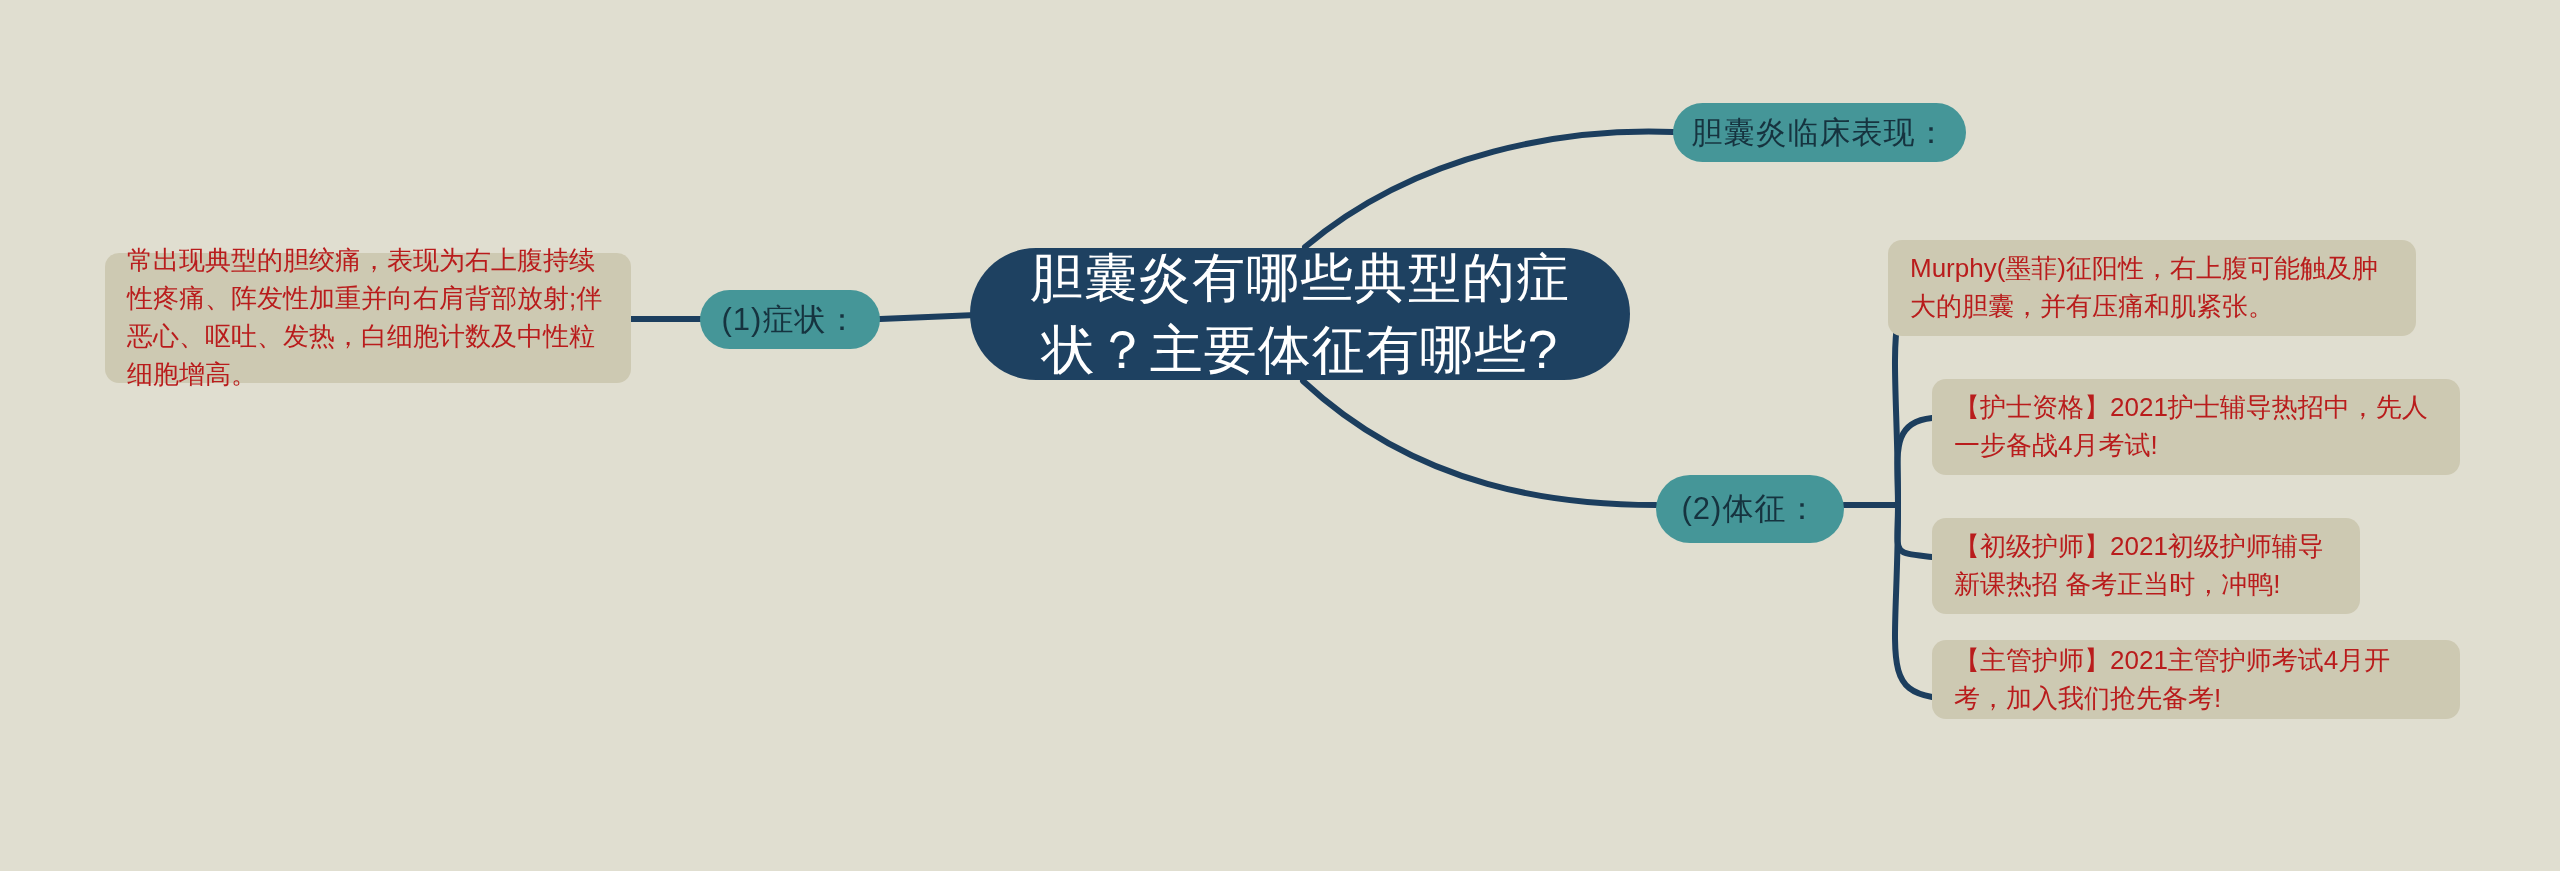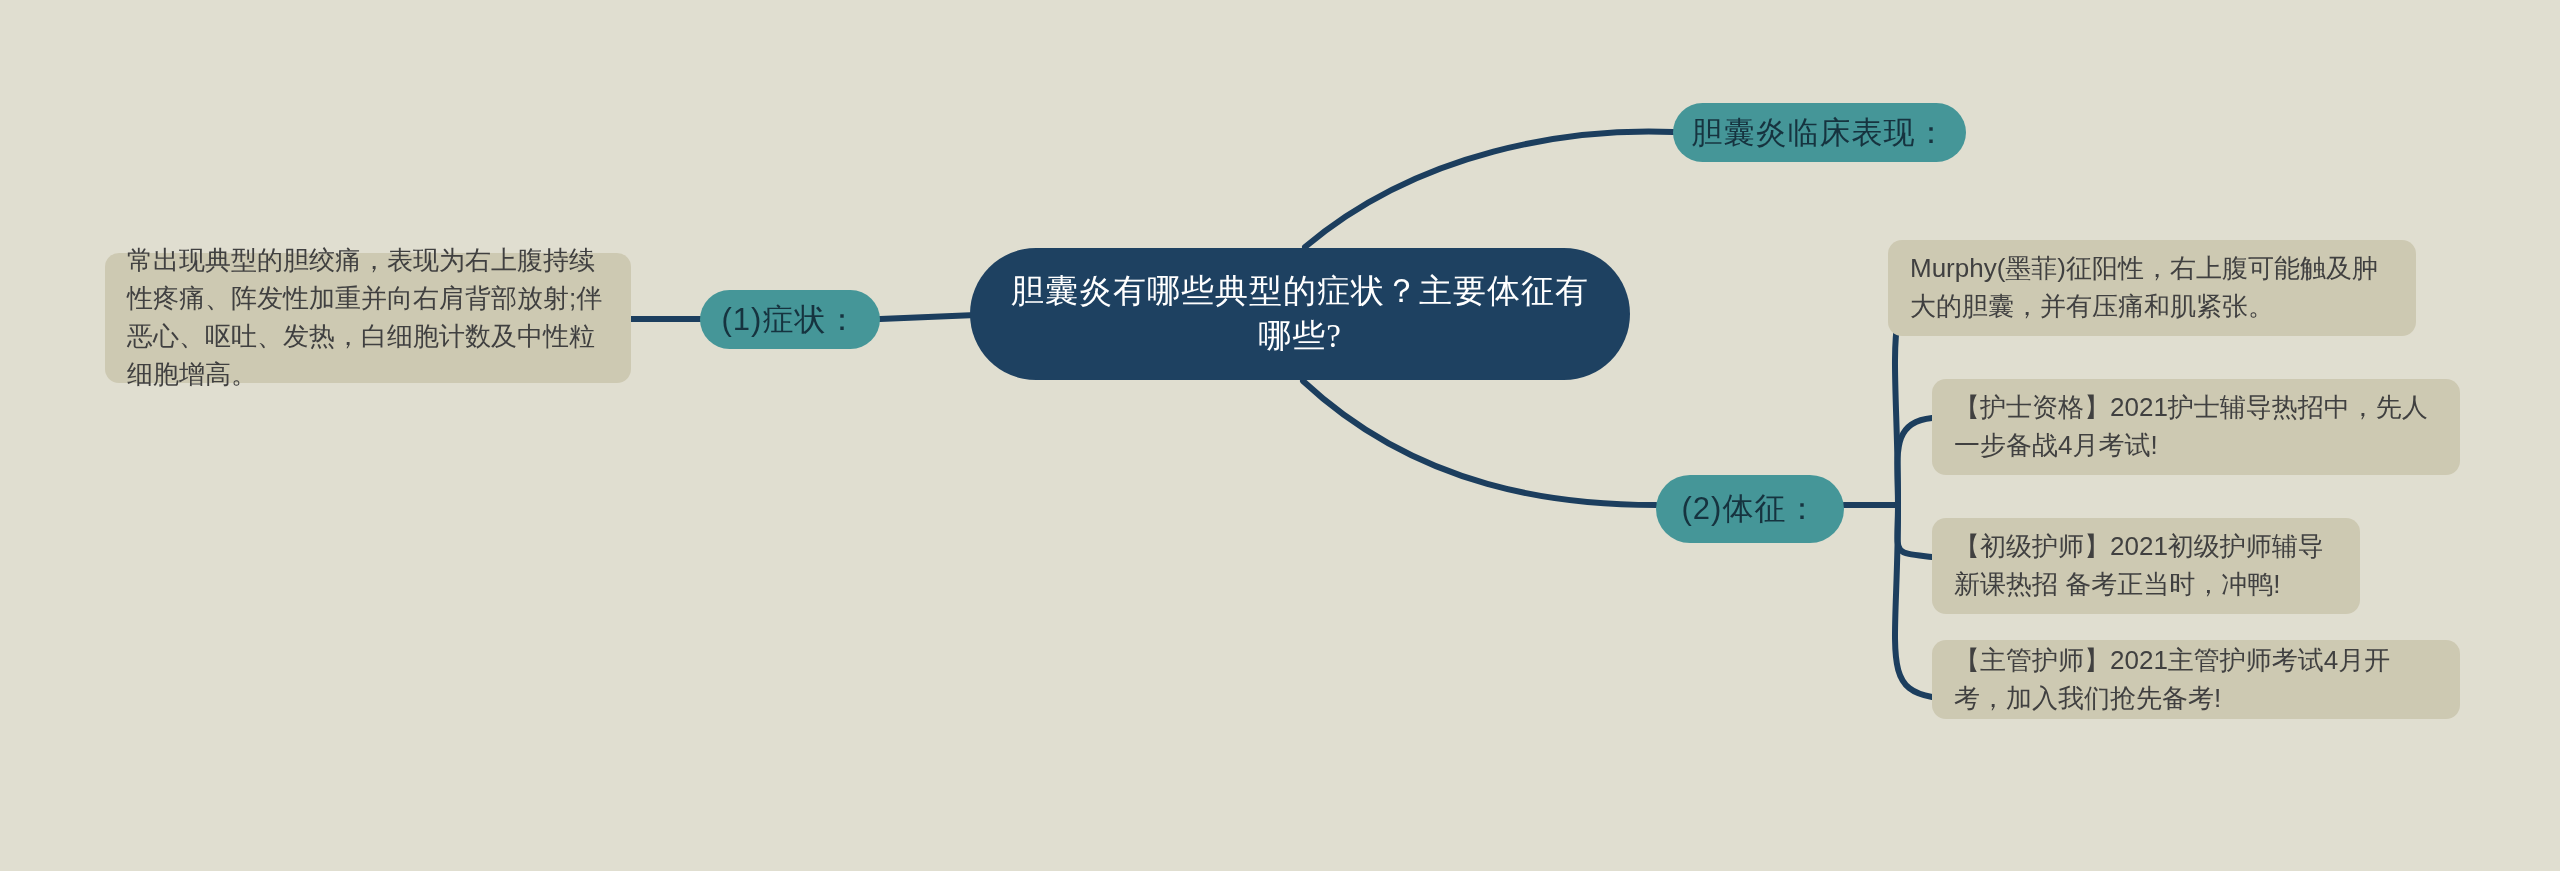--- a/index.html
+++ b/index.html
@@ -39,27 +39,26 @@
 
   
   .root-node {
     left: 970px;
     top: 248px;
     width: 660px;
     height: 132px;
     background: #1e4161;
     border-radius: 66px;
     color: #ffffff;
-    font-size: 33px;
+    font-size: 53px;
     line-height: 1.35;
     text-align: center;
     letter-spacing: 1px;
     padding: 0 34px;
     z-index: 5;
-    font-family: Liberation Serif, serif;
   }
   .root-node .root-text {
     display: block;
     width: 100%;
   }
 
   
   .teal-node {
     background: #459698;
     border-radius: 999px;
@@ -87,21 +86,21 @@
     width: 188px;
     height: 68px;
   }
 
   
   .text-box {
     position: absolute;
     box-sizing: border-box;
     background: #cdc9b2;
     border-radius: 14px;
-    color: #404040;
+    color: #b91c1c;
     font-size: 26px;
     line-height: 1.46;
     padding: 14px 22px 14px 22px;
     display: flex;
     align-items: center;
     z-index: 3;
   }
   .text-box .tb-text { display: block; width: 100%; }
 
   .box-symptom {

